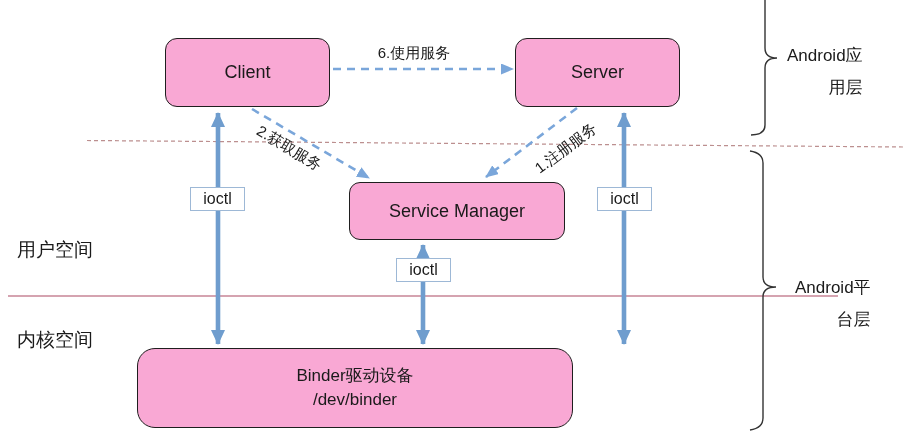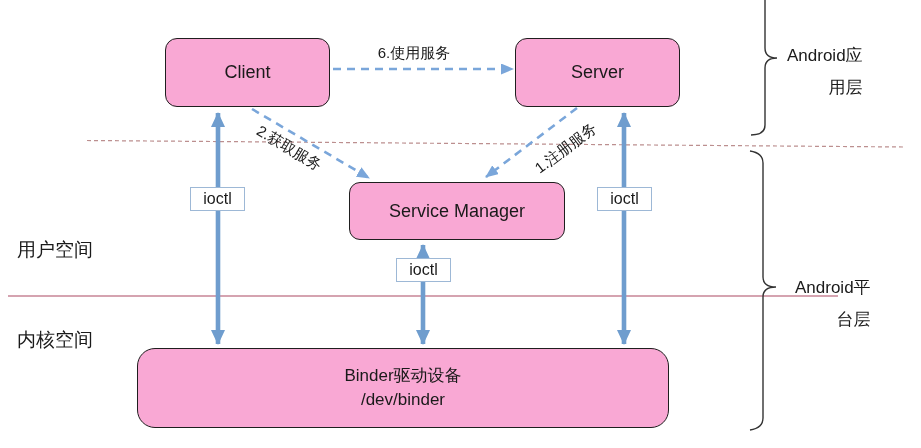--- a/index.html
+++ b/index.html
@@ -17,21 +17,21 @@
     background:#f9a8d4;
     border:1.6px solid #1f1f1f;
     display:flex;align-items:center;justify-content:center;
     text-align:center;
     font-size:18px;
     box-sizing:border-box;
   }
   #node-client{left:165px;top:38px;width:165px;height:69px;border-radius:12px;}
   #node-server{left:515px;top:38px;width:165px;height:69px;border-radius:12px;}
   #node-sm{left:317px;top:182px;width:216px;height:58px;border-radius:11px;margin-left:32px;}
-  #node-binder{left:137px;top:348px;width:532px;height:80px;border-radius:18px;
+  #node-binder{left:137px;top:348px;width:436px;height:80px;border-radius:18px;
     font-size:17px;line-height:24px;white-space:pre-line;}
   .ioctl{
     position:absolute;
     width:55px;height:24px;
     background:#ffffff;
     border:1px solid #9db8d6;
     display:flex;align-items:center;justify-content:center;
     font-size:16px;
     box-sizing:border-box;
   }

